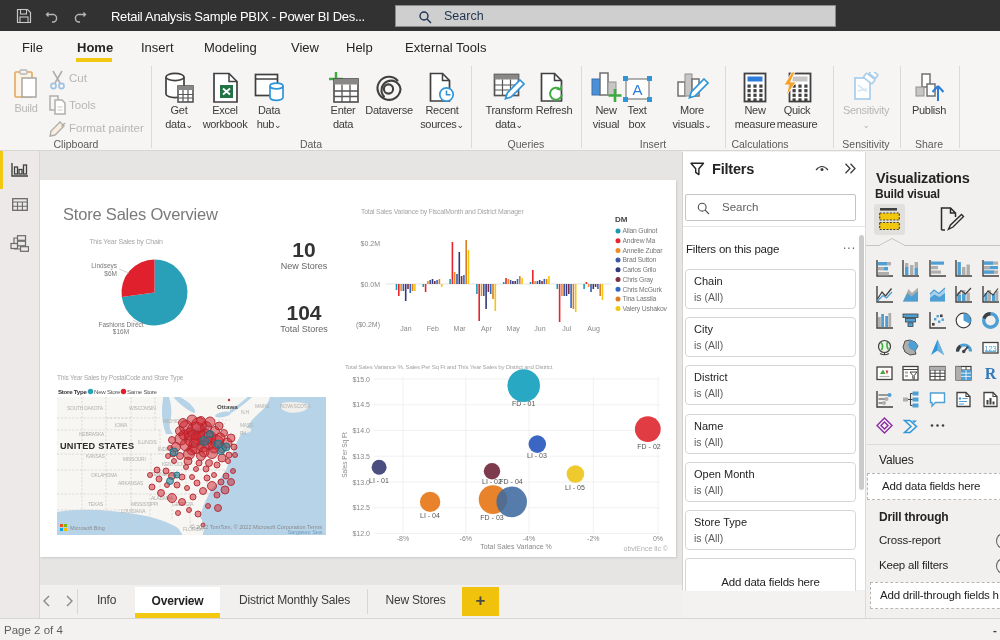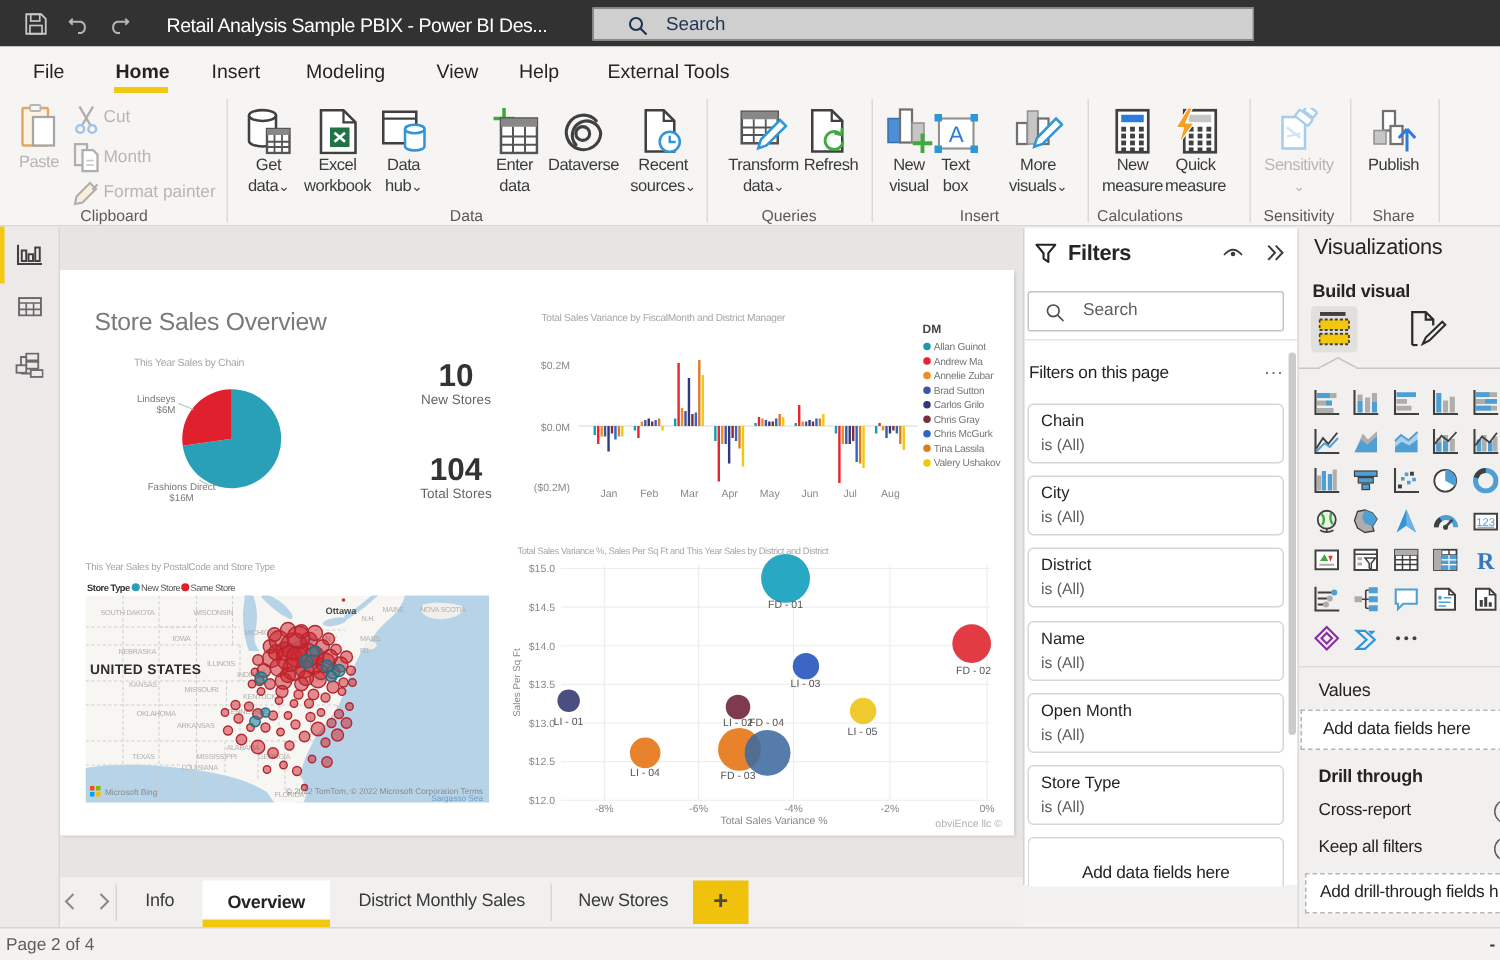--- a/index.html
+++ b/index.html
@@ -80,34 +80,34 @@
 
 <div id="ribbon">
 <div class="ritem dis" style="left:4px;top:6px;width:44px">
         <div class="ric">
           <svg width="34" height="33" viewBox="0 0 34 33">
             <rect x="6" y="4" width="17" height="25" rx="1" fill="#fdf3e3" stroke="#e0a95f" stroke-width="1.6"></rect>
             <rect x="11" y="2" width="7" height="4" rx="1" fill="#f6f5f4" stroke="#b8b6b4" stroke-width="1.3"></rect>
             <rect x="13" y="10" width="14" height="19" fill="#fff" stroke="#a8a6a4" stroke-width="1.5"></rect>
           </svg>
         </div>
-        <div class="rlb">Paste</div>
+        <div class="rlb">Build</div>
       </div>
 <div class="abs" style="left:47px;top:7px"><svg width="22" height="22" viewBox="0 0 22 22">
           <path d="M6 2 L13 14 M15 2 L8 14" stroke="#b0aeac" stroke-width="1.6" fill="none"></path>
           <circle cx="6.5" cy="17" r="2.6" fill="none" stroke="#9cc3e5" stroke-width="1.6"></circle>
           <circle cx="14.5" cy="17" r="2.6" fill="none" stroke="#9cc3e5" stroke-width="1.6"></circle>
         </svg></div>
       <span class="abs" style="left:69px;top:10px;font-size:11.5px;color:#b8b6b4">Cut</span>
 <div class="abs" style="left:47px;top:31px"><svg width="22" height="24" viewBox="0 0 22 24">
           <path d="M3 3 h8 l0 0 v14 h-8 z" fill="#f6f5f4" stroke="#b0aeac" stroke-width="1.5"></path>
           <path d="M8 7 h7 l3 3 v11 h-10 z" fill="#fff" stroke="#b0aeac" stroke-width="1.5"></path>
           <path d="M10.5 14 h5 M10.5 17 h5" stroke="#c8c6c4" stroke-width="1"></path>
         </svg></div>
-      <span class="abs" style="left:69px;top:37px;font-size:11.5px;color:#b8b6b4">Month</span>
+      <span class="abs" style="left:69px;top:37px;font-size:11.5px;color:#b8b6b4">Tools</span>
 <div class="abs" style="left:47px;top:58px"><svg width="22" height="18" viewBox="0 0 22 18">
           <path d="M13 2 l4 4 -9 9 -5 1 1 -5 z" fill="#fbeedd" stroke="#b0aeac" stroke-width="1.4"></path>
           <path d="M14.5 6.5 l3.5 -3.5" stroke="#b0aeac" stroke-width="1.4"></path>
         </svg></div>
       <span class="abs" style="left:69px;top:60px;font-size:11.5px;color:#b8b6b4">Format painter</span>
 <div class="ritem" style="left:144px;width:70px">
         <div class="ric">
           <svg width="30" height="31" viewBox="0 0 30 31">
             <path d="M2 5 v17 a9 3.6 0 0 0 18 0 v-17" fill="#fff" stroke="#404040" stroke-width="1.7"></path>
             <ellipse cx="11" cy="5" rx="9" ry="3.6" fill="#fff" stroke="#404040" stroke-width="1.7"></ellipse>
@@ -745,21 +745,21 @@
         <div class="fn">Store Type</div>
         <div class="fv">is (All)</div>
       </div>
   <div class="fcard" style="top:406px;height:33px;border-bottom:none;border-radius:4px 4px 0 0">
         <div style="text-align:center;margin-top:17px;font-size:11.5px;color:#252423;letter-spacing:-0.2px">Add data fields here</div>
       </div>
   <div class="abs" style="left:176px;top:83px;width:5px;height:255px;background:#cdcbc9;border-radius:3px"></div>
 </div>
 
 <div id="vpane">
-  <span class="abs" style="left:10px;top:5px;font-size:14.5px;font-weight:normal;color:#252423;letter-spacing:-0.2px">Visualizations</span>
+  <span class="abs" style="left:10px;top:18px;font-size:14.5px;font-weight:bold;color:#252423;letter-spacing:-0.2px">Visualizations</span>
   <span class="abs" style="left:9px;top:35px;font-size:12px;font-weight:bold;color:#252423;letter-spacing:-0.2px">Build visual</span>
   <div class="abs" style="left:8px;top:52px;width:31px;height:31px;background:#e2e0dd;border-radius:3px">
     <svg class="abs" style="left:5px;top:4px" width="21" height="23" viewBox="0 0 21 23">
           <rect x="1" y="0" width="17" height="2.6" fill="#404040"></rect>
           <rect x="0.7" y="5" width="19.6" height="7" fill="#f2c80f" stroke="#404040" stroke-width="1.2" stroke-dasharray="2 1.4"></rect>
           <rect x="0.7" y="14.5" width="19.6" height="7" fill="#f2c80f" stroke="#404040" stroke-width="1.2" stroke-dasharray="2 1.4"></rect>
         </svg>
   </div>
   <svg class="abs" style="left:74px;top:55px" width="25" height="24" viewBox="0 0 25 24">
         <path d="M1.5 23 V1 H10.5 L15.5 6 V10 M15.5 6 H10.5 V1 M1.5 23 H5" fill="none" stroke="#2b2b2b" stroke-width="1.5"></path>

